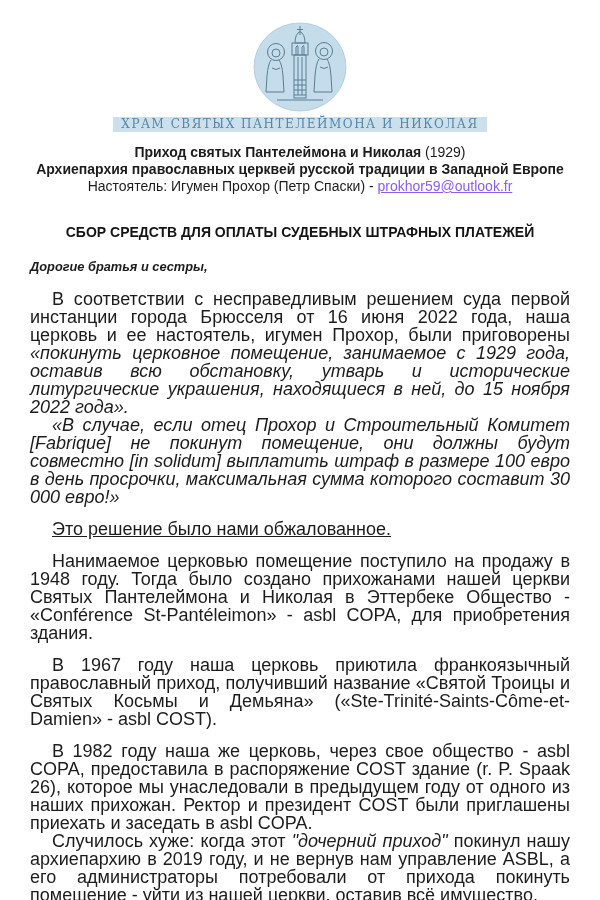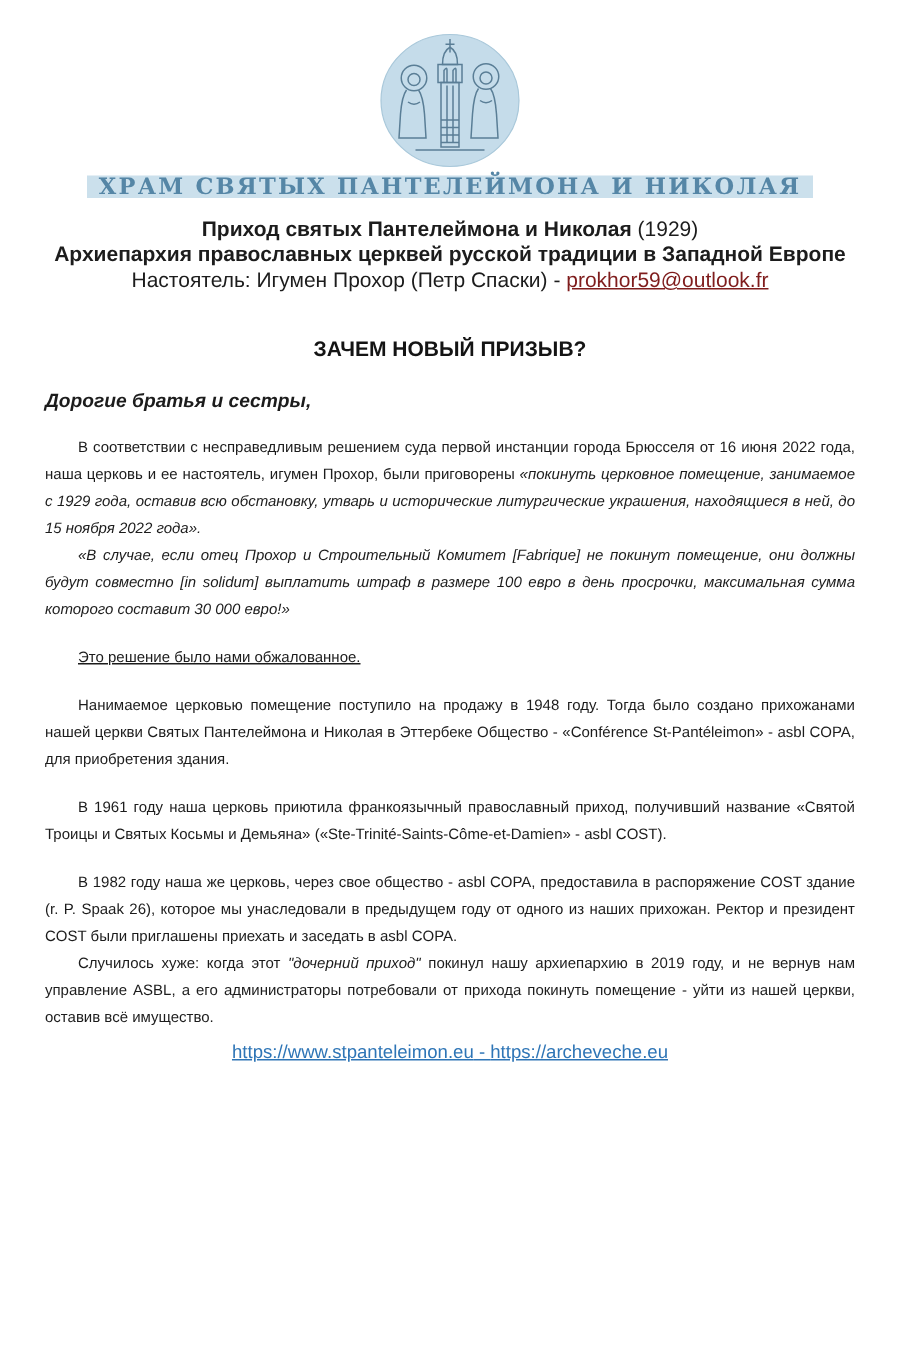--- a/index.html
+++ b/index.html
@@ -20,42 +20,42 @@
 
   
   .logo-wrap{text-align:center;line-height:0;}
   .logo-svg{display:inline-block;}
   .logo-caption{
     display:inline-block;
     margin-top:3px;
     background:#cbe0ec;
     color:#5586a6;
     font-family:"DejaVu Serif", serif;
-    font-weight:bold;
-    font-size:15px;
+    font-weight:normal;
+    font-size:12px;
     letter-spacing:1.5px;
     padding:2px 8px;
     line-height:11px;
     white-space:nowrap;
   }
 
   
   .header{margin-top:12px;text-align:center;font-size:14px;line-height:17px;}
   .header p{margin:0;}
-  a.link{color:#7f1d1d;text-decoration:underline;cursor:pointer;}
+  a.link{color:#8b5cf6;text-decoration:underline;cursor:pointer;}
 
   
   .title{margin-top:28px;text-align:center;font-weight:bold;font-size:14px;line-height:19px;color:#141414;}
   .title p{margin:0;}
 
   
   .salutation{margin:16px 0 0 0;font-weight:bold;font-size:12.8px;line-height:18px;font-style:italic;}
   .para{
     margin:0;
-    font-size:10px;
+    font-size:18px;
     line-height:18px;
     text-align:justify;
     text-indent:22px;
   }
   .gap{margin-top:14px;}
 
   
   .footer{margin-top:5px;text-align:center;font-size:12.4px;line-height:16px;}
   .footer a, .footer .sep{color:#2E75B6;text-decoration:underline;}
 </style>
@@ -99,35 +99,35 @@
     </div>
   </div>
 
   <div class="header">
     <p><span class="b">Приход святых Пантелеймона и Николая</span><span> (1929)</span></p>
     <p class="b">Архиепархия православных церквей русской традиции в Западной Европе</p>
     <p><span>Настоятель: Игумен Прохор (Петр Спаски) - </span><a class="link">prokhor59@outlook.fr</a></p>
   </div>
 
   <div class="title">
-    <p>ЗАЧЕМ НОВЫЙ ПРИЗЫВ?</p>
+    <p>СБОР СРЕДСТВ ДЛЯ ОПЛАТЫ СУДЕБНЫХ ШТРАФНЫХ ПЛАТЕЖЕЙ</p>
   </div>
 
   <p class="salutation">Дорогие братья и сестры,</p>
 
   <p class="para gap"><span>В соответствии с несправедливым решением суда первой инстанции города Брюсселя от 16 июня 2022 года, наша церковь и ее настоятель, игумен Прохор, были приговорены </span><span class="i">«покинуть церковное помещение, занимаемое с 1929 года, оставив всю обстановку, утварь и исторические литургические украшения, находящиеся в ней, до 15 ноября 2022 года».</span></p>
 
   <p class="para i">«В случае, если отец Прохор и Строительный Комитет [Fabrique] не покинут помещение, они должны будут совместно [in solidum] выплатить штраф в размере 100 евро в день просрочки, максимальная сумма которого составит 30 000 евро!»</p>
 
   <p class="para gap"><span class="u">Это решение было нами обжалованное.</span></p>
 
   <p class="para gap">Нанимаемое церковью помещение поступило на продажу в 1948 году. Тогда было создано прихожанами нашей церкви Святых Пантелеймона и Николая в Эттербеке Общество - «Conférence St-Pantéleimon» - asbl COPA, для приобретения здания.</p>
 
 
-  <p class="para gap">В 1961 году наша церковь приютила франкоязычный православный приход, получивший название «Святой Троицы и Святых Косьмы и Демьяна» («Ste-Trinité-Saints-Côme-et-Damien» - asbl COST).</p>
+  <p class="para gap">В 1967 году наша церковь приютила франкоязычный православный приход, получивший название «Святой Троицы и Святых Косьмы и Демьяна» («Ste-Trinité-Saints-Côme-et-Damien» - asbl COST).</p>
 
   <p class="para gap">В 1982 году наша же церковь, через свое общество - asbl COPA, предоставила в распоряжение COST здание (r. P. Spaak 26), которое мы унаследовали в предыдущем году от одного из наших прихожан. Ректор и президент COST были приглашены приехать и заседать в asbl COPA.</p>
 
 
   <p class="para"><span>Случилось хуже: когда этот </span><span class="i">"дочерний приход"</span><span> покинул нашу архиепархию в 2019 году, и не вернув нам управление ASBL, а его администраторы потребовали от прихода покинуть помещение - уйти из нашей церкви, оставив всё имущество.</span></p>
 
   <div class="footer">
     <a>https://www.stpanteleimon.eu</a><span class="sep"> - </span><a>https://archeveche.eu</a>
   </div>
 

